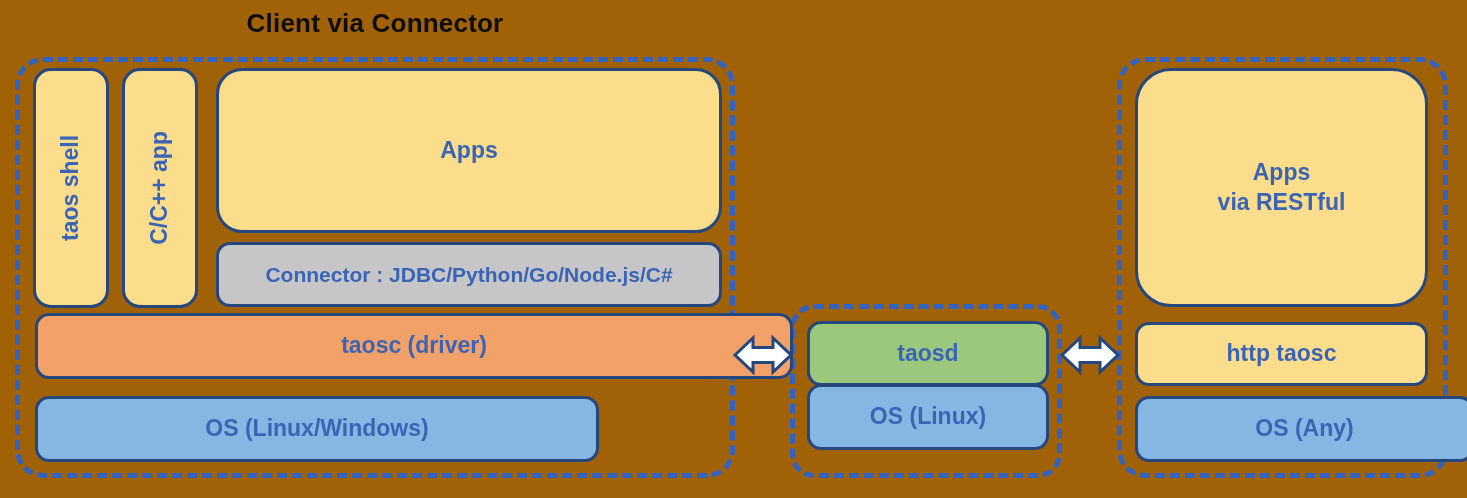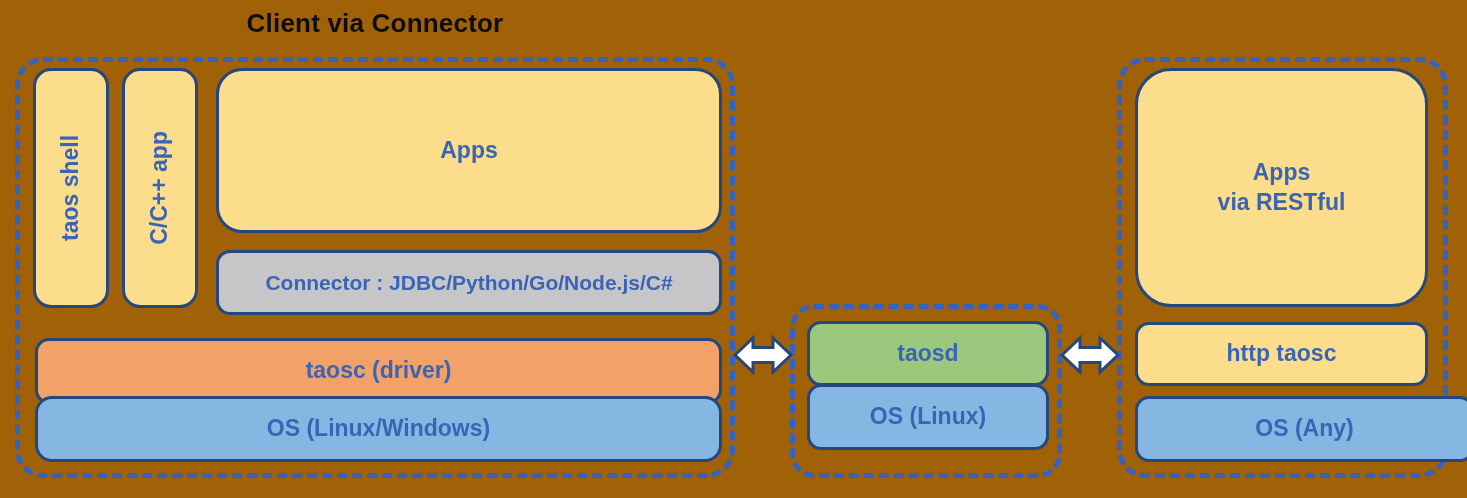--- a/index.html
+++ b/index.html
@@ -50,34 +50,34 @@
     font-weight: bold;
     font-size: 23px;
     color: var(--text-blue, #3a64b5);
     text-align: center;
     line-height: 1.3;
   }
   .fill-yellow { background: var(--yellow, #fbdd8b); }
   .fill-orange { background: var(--orange, #f2a169); }
   .fill-blue   { background: var(--blue-box, #85b7e2); }
   .fill-green  { background: var(--green, #9cc87e); }
-  .fill-gray   { background: var(--gray, #c6c6c9); margin-top: 8px; }
+  .fill-gray   { background: var(--gray, #c6c6c9); }
 
   .vertical-box { border-radius: 18px; }
   .vertical-box .vlabel {
     transform: rotate(-90deg);
     white-space: nowrap;
   }
 
   .box-taos-shell  { left: 33px;  top: 68px;  width: 76px;  height: 240px; }
   .box-cpp-app     { left: 122px; top: 68px;  width: 76px;  height: 240px; }
   .box-apps        { left: 216px; top: 68px;  width: 506px; height: 165px; border-radius: 26px; }
   .box-connector   { left: 216px; top: 242px; width: 506px; height: 65px;  font-size: 21px; }
-  .box-taosc       { left: 35px;  top: 338px; width: 687px; height: 66px; }
-  .box-os-lw       { left: 35px;  top: 396px; width: 687px; height: 66px; border-radius: 17px; }
+  .box-taosc       { left: 35px;  top: 313px; width: 758px; height: 66px; }
+  .box-os-lw       { left: 35px;  top: 396px; width: 564px; height: 66px; }
 
   .box-taosd       { left: 807px; top: 321px; width: 242px; height: 65px; }
   .box-os-linux    { left: 807px; top: 384px; width: 242px; height: 66px; }
 
   .box-apps-rest   { left: 1135px; top: 68px;  width: 293px; height: 239px; border-radius: 36px; white-space: pre-line; }
   .box-http-client { left: 1135px; top: 322px; width: 293px; height: 64px; }
   .box-os-any      { left: 1135px; top: 396px; width: 339px; height: 66px; }
 
   .link-arrow {
     position: absolute;

